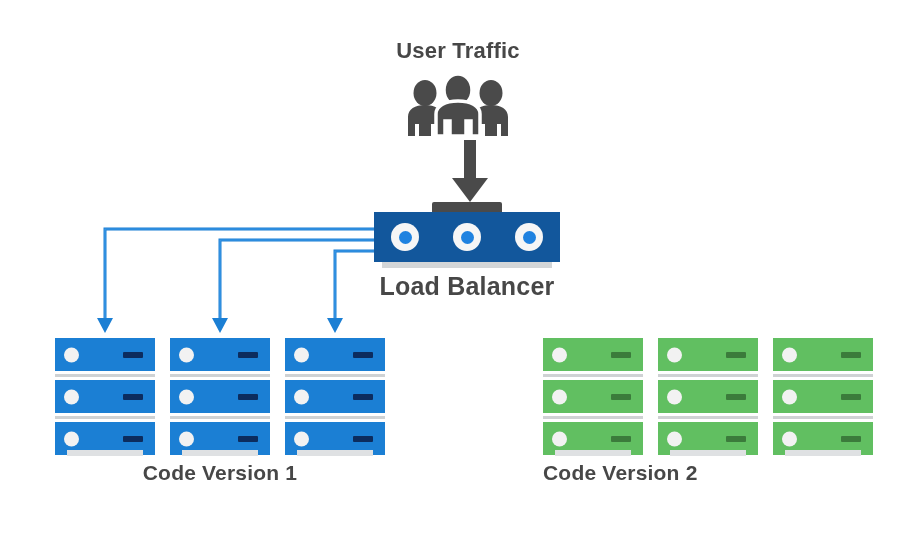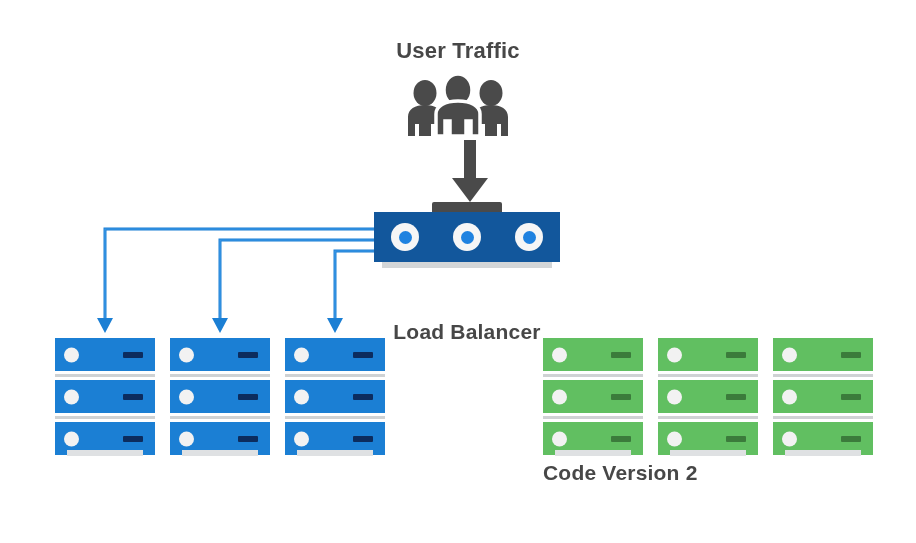--- a/index.html
+++ b/index.html
@@ -35,22 +35,21 @@
   #user-traffic-label {
     left: 0; top: 38px;
     width: 916px;
     text-align: center;
     font-size: 22px;
   }
   #load-balancer-label {
     left: 374px; top: 272px;
     width: 186px;
     text-align: center;
-    font-size: 21px;
-    margin-top: 48px;
+    font-size: 25px;
   }
   #cv1-label {
     left: 55px; top: 461px;
     width: 330px;
     text-align: center;
     font-size: 21px;
   }
   #cv2-label {
     left: 543px; top: 461px;
     width: 330px;
@@ -302,20 +301,21 @@
       <span class="s-dash"></span>
     </div>
     <div class="server-gap"></div>
     <div class="server-unit">
       <span class="s-led"></span>
       <span class="s-dash"></span>
     </div>
     <div class="stack-shadow"></div>
   </div>
 
+  <div class="label" id="cv1-label">Code Version 1</div>
 
   <div class="server-stack green" style="left:543px; top:338px;">
     <div class="server-unit">
       <span class="s-led"></span>
       <span class="s-dash"></span>
     </div>
     <div class="server-gap"></div>
     <div class="server-unit">
       <span class="s-led"></span>
       <span class="s-dash"></span>

